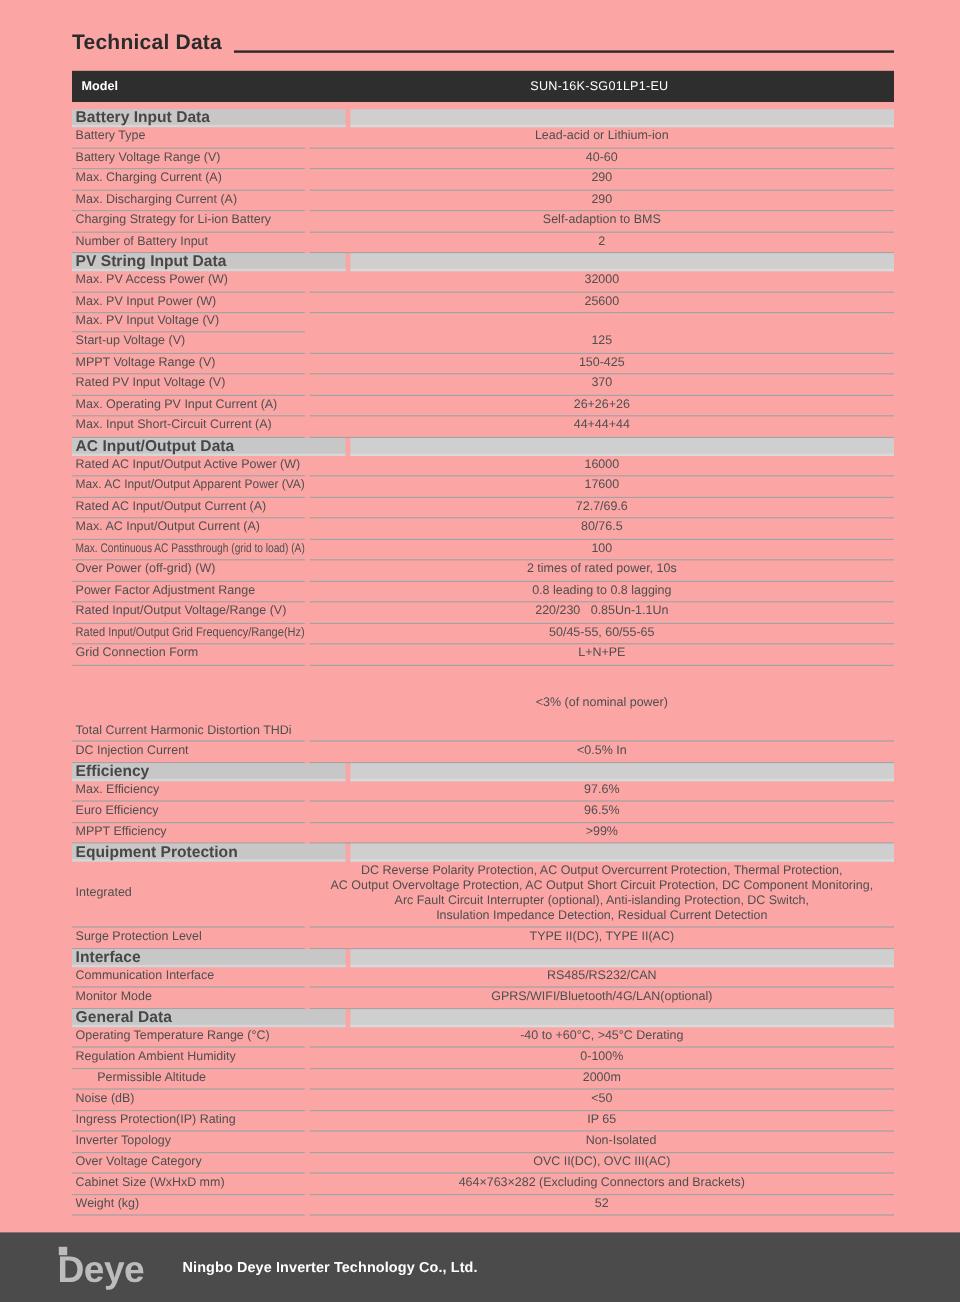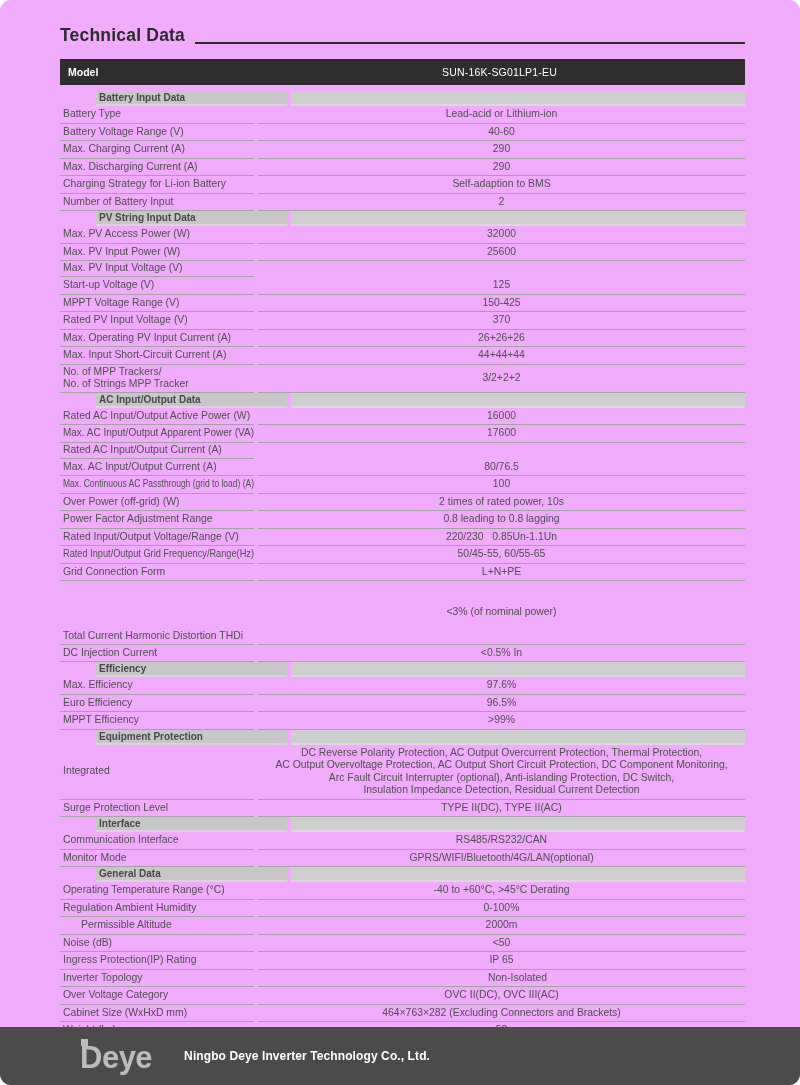--- a/index.html
+++ b/index.html
@@ -1,59 +1,58 @@
 <!DOCTYPE html>
 <html style="--title: #2b2b2b; --model-bar: #2e2e2e; --section-bar: #c7c7c7; --section-bar-fill: #cfcfcf; --row-border: #a3a3a3; --text: #4f4f4f; --footer-bar: #4b4b4b; --logo: #bcbcbc;"><head>
 <meta charset="utf-8">
 <style>
   * { box-sizing: border-box; margin: 0; padding: 0; }
   html,body { background:#ffffff; }
   .page {
     position: relative;
     width: 800px; height: 1085px;
-    background: #f0abfc;
+    background: #fca5a5;
     font-family: "Liberation Sans", sans-serif;
     overflow: hidden;
-    border-radius: 11px;
   }
   .content { width: 685px; margin-left: 60px; padding-top: 22px; }
 
   .title-row { display: flex; align-items: flex-end; gap: 10px; height: 24px; }
   .page-title { font-size: 17.5px; font-weight: bold; color: var(--title, #2b2b2b); letter-spacing: .2px; }
   .title-rule { flex: 1; border-bottom: 2.5px solid var(--title, #2b2b2b); margin-bottom: 2px; }
 
   .model-bar { margin-top: 13px; height: 26px; background: var(--model-bar, #2e2e2e);
     display: flex; color: #fff; font-size: 10.5px; }
   .model-label { width: 194px; display: flex; align-items: center; padding-left: 8px; font-weight: bold; }
   .model-value { flex: 1; display: flex; align-items: center; justify-content: center; letter-spacing: .2px; }
 
   .spec-table { margin-top: 6px; }
   .section-header { display: flex; height: 15px; }
-  .sh-label { width: 191px; background: var(--section-bar, #c7c7c7); border-bottom: 2px solid #d6d6d6;
-    font-weight: bold; font-size: 10px; color: #474747; padding-left: 3px;
-    display: flex; align-items: center; margin-left: 36px; }
+  .sh-label { width: 228px; background: var(--section-bar, #c7c7c7); border-bottom: 2px solid #d6d6d6;
+    font-weight: bold; font-size: 13px; color: #474747; padding-left: 3px;
+    display: flex; align-items: center; }
   .sh-fill { flex: 1; margin-left: 4px; background: var(--section-bar-fill, #cecece); border-bottom: 2px solid #dadada; }
 
   .row { display: flex; }
   .cell { min-height: 16px; display: flex; align-items: center;
     border-bottom: 1px solid var(--row-border, #a3a3a3);
     font-size: 10.4px; color: var(--text, #4f4f4f); line-height: 12.5px;
     overflow: hidden; }
   .cell-label { width: 194px; padding-left: 3px; padding-top: 1px; padding-bottom: 1px;
     justify-content: flex-start; text-align: left; white-space: pre-line; }
   .cell-value { flex: 1; margin-left: 4px; padding: 2px 4px;
     justify-content: center; text-align: center; white-space: pre-line; }
   .cell span { display: inline-block; white-space: inherit; }
 
   .section.no-header { margin-top: 26px; }
   .section.no-header .row:first-child .cell { border-top: 1px solid var(--row-border, #a3a3a3); }
 
   .footer { position: absolute; left: 0; bottom: 0; width: 800px; height: 58px;
     background: var(--footer-bar, #4b4b4b);
-    display: flex; align-items: center; padding-left: 80px; }
+    display: flex; align-items: center; padding-left: 48px; }
   .logo { position: relative; color: var(--logo, #bcbcbc); font-size: 31px; font-weight: bold;
     letter-spacing: -0.5px; line-height: 30px; padding-top: 4px; }
   .logo-dot { position: absolute; left: 1px; top: 0px; width: 7px; height: 7px;
     background: var(--logo, #bcbcbc); }
   .company { margin-left: 32px; color: #ffffff; font-size: 12px; font-weight: bold; letter-spacing: .1px; }
 </style>
 </head>
 <body>
 
 <div class="page">
@@ -129,41 +128,37 @@
             <div class="cell cell-value"><span style="white-space: nowrap;">370</span></div>
           </div>
           <div class="row">
             <div class="cell cell-label"><span style="white-space: nowrap; text-align: right;">Max. Operating PV Input Current (A)</span></div>
             <div class="cell cell-value"><span style="white-space: nowrap;">26+26+26</span></div>
           </div>
           <div class="row">
             <div class="cell cell-label"><span style="white-space: nowrap;">Max. Input Short-Circuit Current (A)</span></div>
             <div class="cell cell-value"><span style="white-space: nowrap;">44+44+44</span></div>
           </div>
-          <div class="row">
-            <div class="cell cell-label"><span>No. of MPP Trackers/
-No. of Strings MPP Tracker</span></div>
-            <div class="cell cell-value"><span style="white-space: nowrap;">3/2+2+2</span></div>
-          </div>
         </div>
         <div class="section">
           <div class="section-header">
             <div class="sh-label">AC Input/Output Data</div>
             <div class="sh-fill"></div>
           </div>
           <div class="row">
             <div class="cell cell-label"><span style="white-space: nowrap;">Rated AC Input/Output Active Power (W)</span></div>
             <div class="cell cell-value"><span style="white-space: nowrap;">16000</span></div>
           </div>
           <div class="row">
             <div class="cell cell-label"><span style="white-space: nowrap; transform-origin: left center; transform: scaleX(0.959498);">Max. AC Input/Output Apparent Power (VA)</span></div>
             <div class="cell cell-value"><span style="white-space: nowrap;">17600</span></div>
           </div>
           <div class="row">
             <div class="cell cell-label"><span style="white-space: nowrap;">Rated AC Input/Output Current (A)</span></div>
+            <div class="cell cell-value"><span style="white-space: nowrap;">72.7/69.6</span></div>
           </div>
           <div class="row">
             <div class="cell cell-label"><span style="white-space: nowrap;">Max. AC Input/Output Current (A)</span></div>
             <div class="cell cell-value"><span style="white-space: nowrap;">80/76.5</span></div>
           </div>
           <div class="row">
             <div class="cell cell-label"><span style="white-space: nowrap; transform-origin: left center; transform: scaleX(0.816566);">Max. Continuous AC Passthrough (grid to load) (A)</span></div>
             <div class="cell cell-value"><span style="white-space: nowrap;">100</span></div>
           </div>
           <div class="row">

